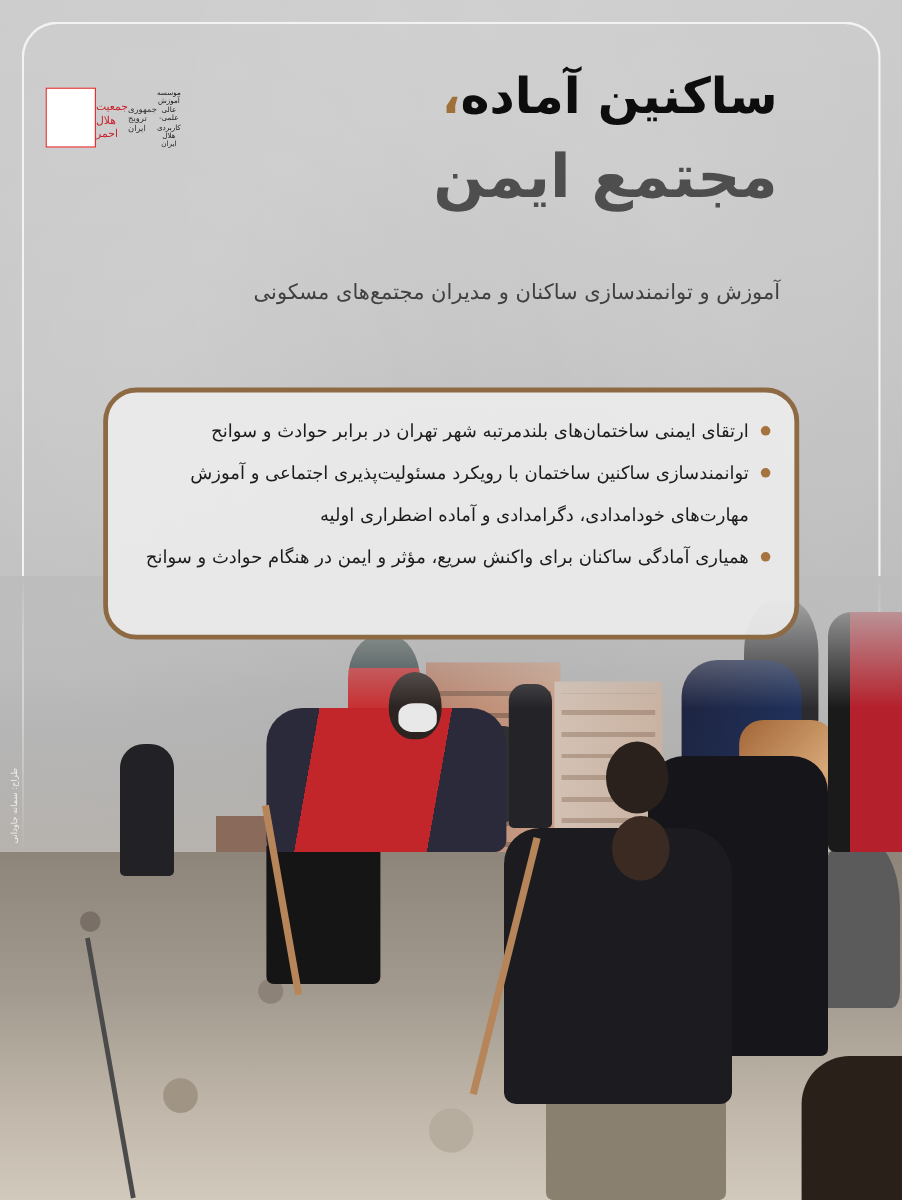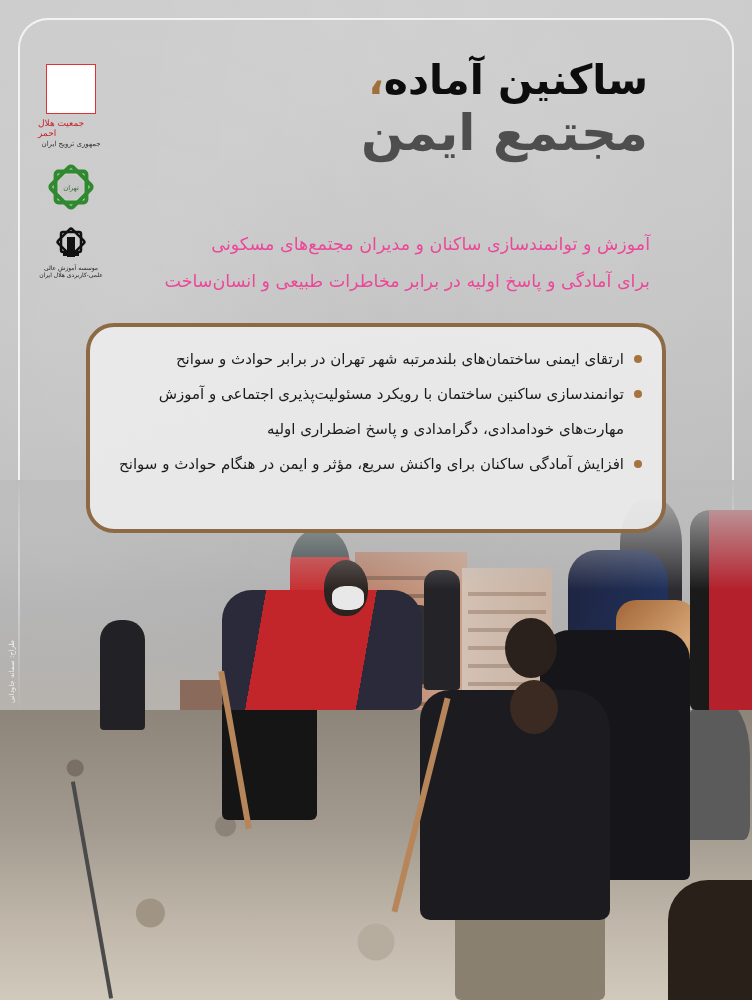--- a/index.html
+++ b/index.html
@@ -16,43 +16,43 @@
         radial-gradient(ellipse at 20% 30%, rgba(255,255,255,0.18), transparent 60%),
         radial-gradient(ellipse at 75% 15%, rgba(255,255,255,0.12), transparent 55%),
         radial-gradient(ellipse at 50% 60%, rgba(90,90,90,0.15), transparent 60%);
     }
     .frame {
       position: absolute; left: 18px; top: 18px; width: 716px; height: 1000px;
       border: 2.5px solid #f3f3f3; border-bottom: none;
       border-radius: 30px 30px 0 0;
     }
     
-    .logos { position: absolute; left: 38px; top: 64px; width: 66px; display: flex; flex-direction: column; align-items: center; }
+    .logos { position: absolute; left: 38px; top: 64px; width: 66px; display: flex; flex-direction: row; align-items: center; }
     .rc-logo { width: 50px; height: 50px; background: #fff; border: 1.5px solid #d33; display: flex; align-items: center; justify-content: center; }
     .rc-text1 { font-size: 9px; color: #c8202a; margin-top: 4px; font-family: "DejaVu Serif", serif; }
     .rc-text2 { font-size: 7px; color: #333; margin-top: 2px; font-family: "DejaVu Serif", serif; }
     .tehran-logo { margin-top: 10px; width: 58px; height: 58px; }
     .inst-logo { margin-top: 6px; width: 40px; height: 40px; }
     .inst-text { font-size: 6px; color: #222; text-align: center; line-height: 1.2; margin-top: 2px; font-family: "DejaVu Serif", serif; }
 
     
     .title1 {
       position: absolute; right: 104px; top: 60px;
       font-size: 41px; font-weight: bold; color: #0d0d0d; direction: rtl;
       letter-spacing: 1px; line-height: 1;
     }
     .title-comma { color: #a0703a; }
     .title2 {
-      position: absolute; right: 104px; top: 108px;
+      position: absolute; right: 104px; top: 122px;
       font-size: 50px; font-weight: bold; color: #4e4e4e; direction: rtl;
       line-height: 1;
     }
     .subtitle {
       position: absolute; right: 102px; top: 226px; width: 520px;
-      direction: rtl; text-align: right; color: #ec4899; font-size: 17.5px; line-height: 37px;
+      direction: rtl; text-align: right; color: #404040; font-size: 17.5px; line-height: 37px;
     }
 
     
     .card {
       position: absolute; left: 86px; top: 323px; width: 580px; height: 210px;
       background: rgba(236,236,236,0.92);
       border: 4.5px solid #8d6a44; border-radius: 28px;
       padding: 14px 20px 0 30px;
       direction: rtl;
       z-index: 3;
@@ -181,35 +181,34 @@
     <div class="inst-text">موسسه آموزش عالی علمی-کاربردی هلال ایران</div>
   </div>
 
   <div class="title1">
     <span>ساکنین آماده</span><span class="title-comma">،</span>
   </div>
   <div class="title2">مجتمع ایمن</div>
 
   <div class="subtitle">
     <div>آموزش و توانمندسازی ساکنان و مدیران مجتمع‌های مسکونی</div>
-    <div>برای آمادگی و پاسخ اولیه در برابر مخاطرات طبیعی و انسان‌ساخت</div>
   </div>
 
   <div class="card">
     <div class="bullet">
       <span class="dot"></span>
       <span>ارتقای ایمنی ساختمان‌های بلندمرتبه شهر تهران در برابر حوادث و سوانح</span>
     </div>
     <div class="bullet">
       <span class="dot"></span>
       <span>توانمندسازی ساکنین ساختمان با رویکرد مسئولیت‌پذیری اجتماعی و آموزش</span>
     </div>
     <div class="bullet cont">
-      <span>مهارت‌های خودامدادی، دگرامدادی و پاسخ اضطراری اولیه</span>
+      <span>مهارت‌های خودامدادی، دگرامدادی و آماده اضطراری اولیه</span>
     </div>
     <div class="bullet">
       <span class="dot"></span>
-      <span>افزایش آمادگی ساکنان برای واکنش سریع، مؤثر و ایمن در هنگام حوادث و سوانح</span>
+      <span>همیاری آمادگی ساکنان برای واکنش سریع، مؤثر و ایمن در هنگام حوادث و سوانح</span>
     </div>
   </div>
 
   <div class="credit">طراح: سمانه جاودانی</div>
 </div>
 
 </body></html>

